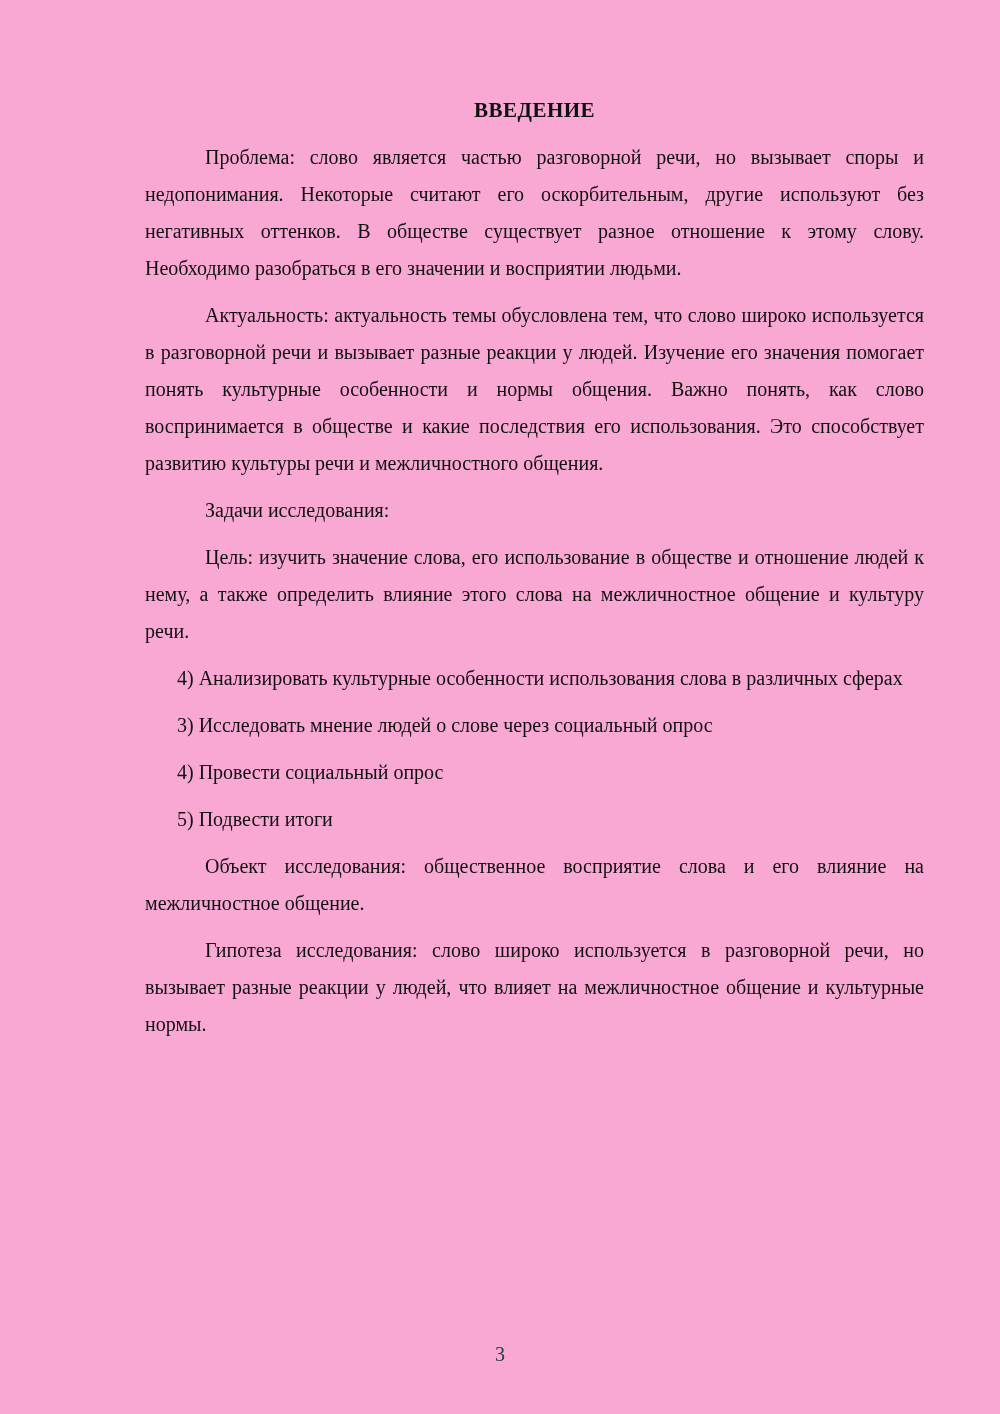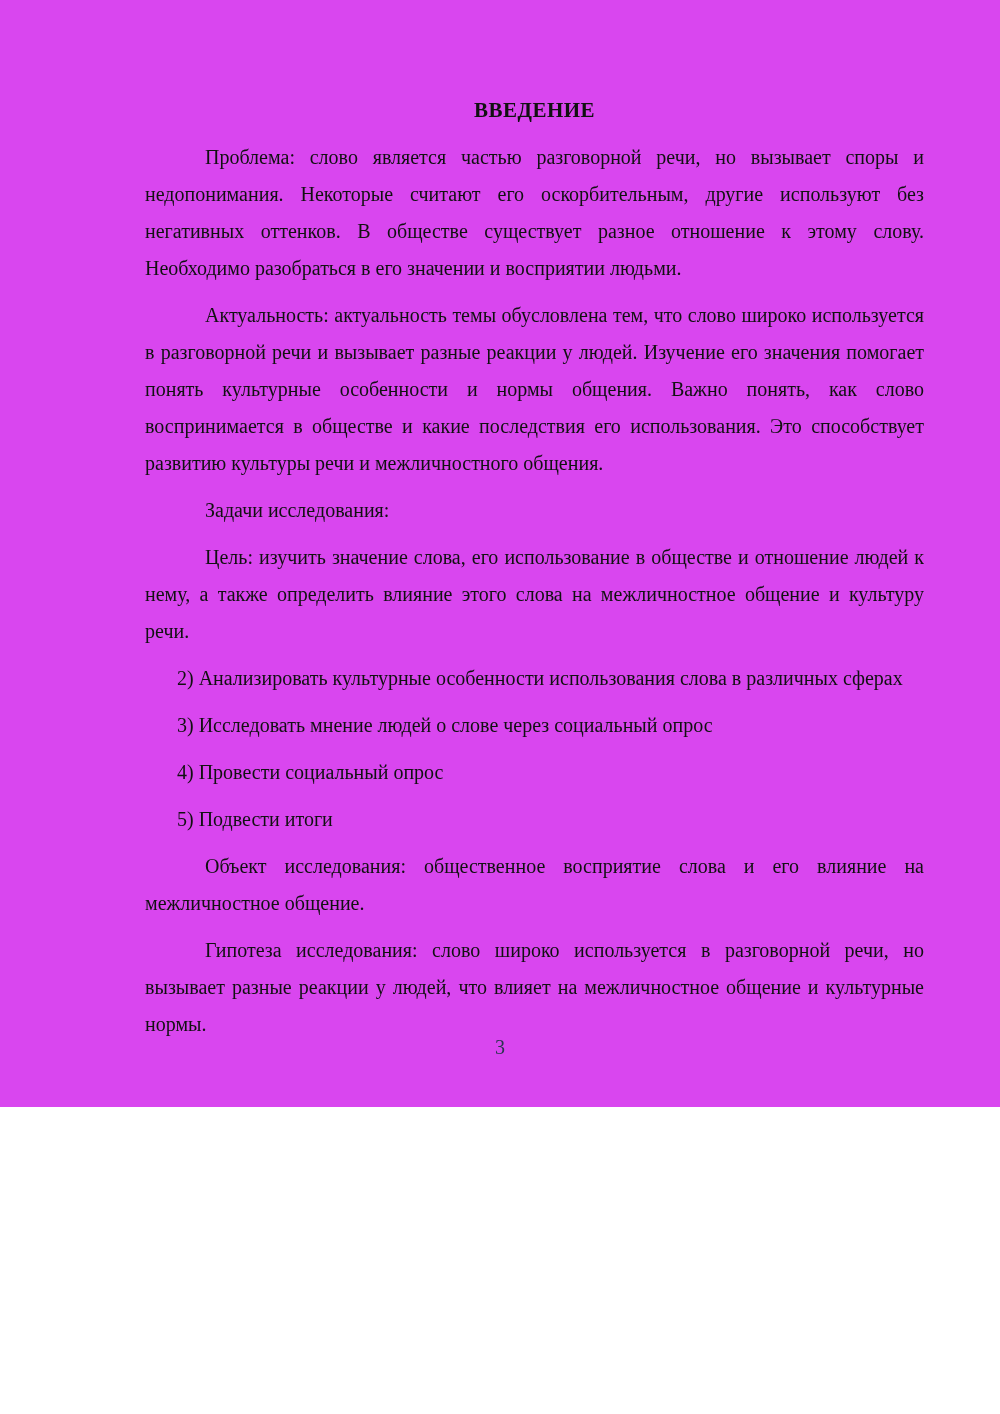--- a/index.html
+++ b/index.html
@@ -3,22 +3,22 @@
 <meta charset="utf-8">
 <style>
   html, body {
     margin: 0;
     padding: 0;
     background: #ffffff;
   }
   .page {
     position: relative;
     width: 1000px;
-    height: 1107px;
-    background: #d946ef;
+    height: 1414px;
+    background: #f9a8d4;
     box-sizing: border-box;
     padding: 92px 76px 0 145px;
     font-family: "Liberation Serif", "DejaVu Serif", serif;
     color: #111111;
     overflow: hidden;
   }
   .doc-title {
     font-size: 21px;
     font-weight: bold;
     text-align: center;
@@ -56,21 +56,21 @@
 
   <p class="para">Проблема: слово является частью разговорной речи, но вызывает споры и недопонимания. Некоторые считают его оскорбительным, другие используют без негативных оттенков. В обществе существует разное отношение к этому слову. Необходимо разобраться в его значении и восприятии людьми.</p>
 
   <p class="para">Актуальность: актуальность темы обусловлена тем, что слово широко используется в разговорной речи и вызывает разные реакции у людей. Изучение его значения помогает понять культурные особенности и нормы общения. Важно понять, как слово воспринимается в обществе и какие последствия его использования. Это способствует развитию культуры речи и межличностного общения.</p>
 
   <p class="para">Задачи исследования:</p>
 
   <p class="para">Цель: изучить значение слова, его использование в обществе и отношение людей к нему, а также определить влияние этого слова на межличностное общение и культуру речи.</p>
 
 
-  <p class="para task">2) Анализировать культурные особенности использования слова в различных сферах</p>
+  <p class="para task">4) Анализировать культурные особенности использования слова в различных сферах</p>
 
   <p class="para task">3) Исследовать мнение людей о слове через социальный опрос</p>
 
   <p class="para task">4) Провести социальный опрос</p>
 
   <p class="para task">5) Подвести итоги</p>
 
   <p class="para">Объект исследования: общественное восприятие слова и его влияние на межличностное общение.</p>
 
 

